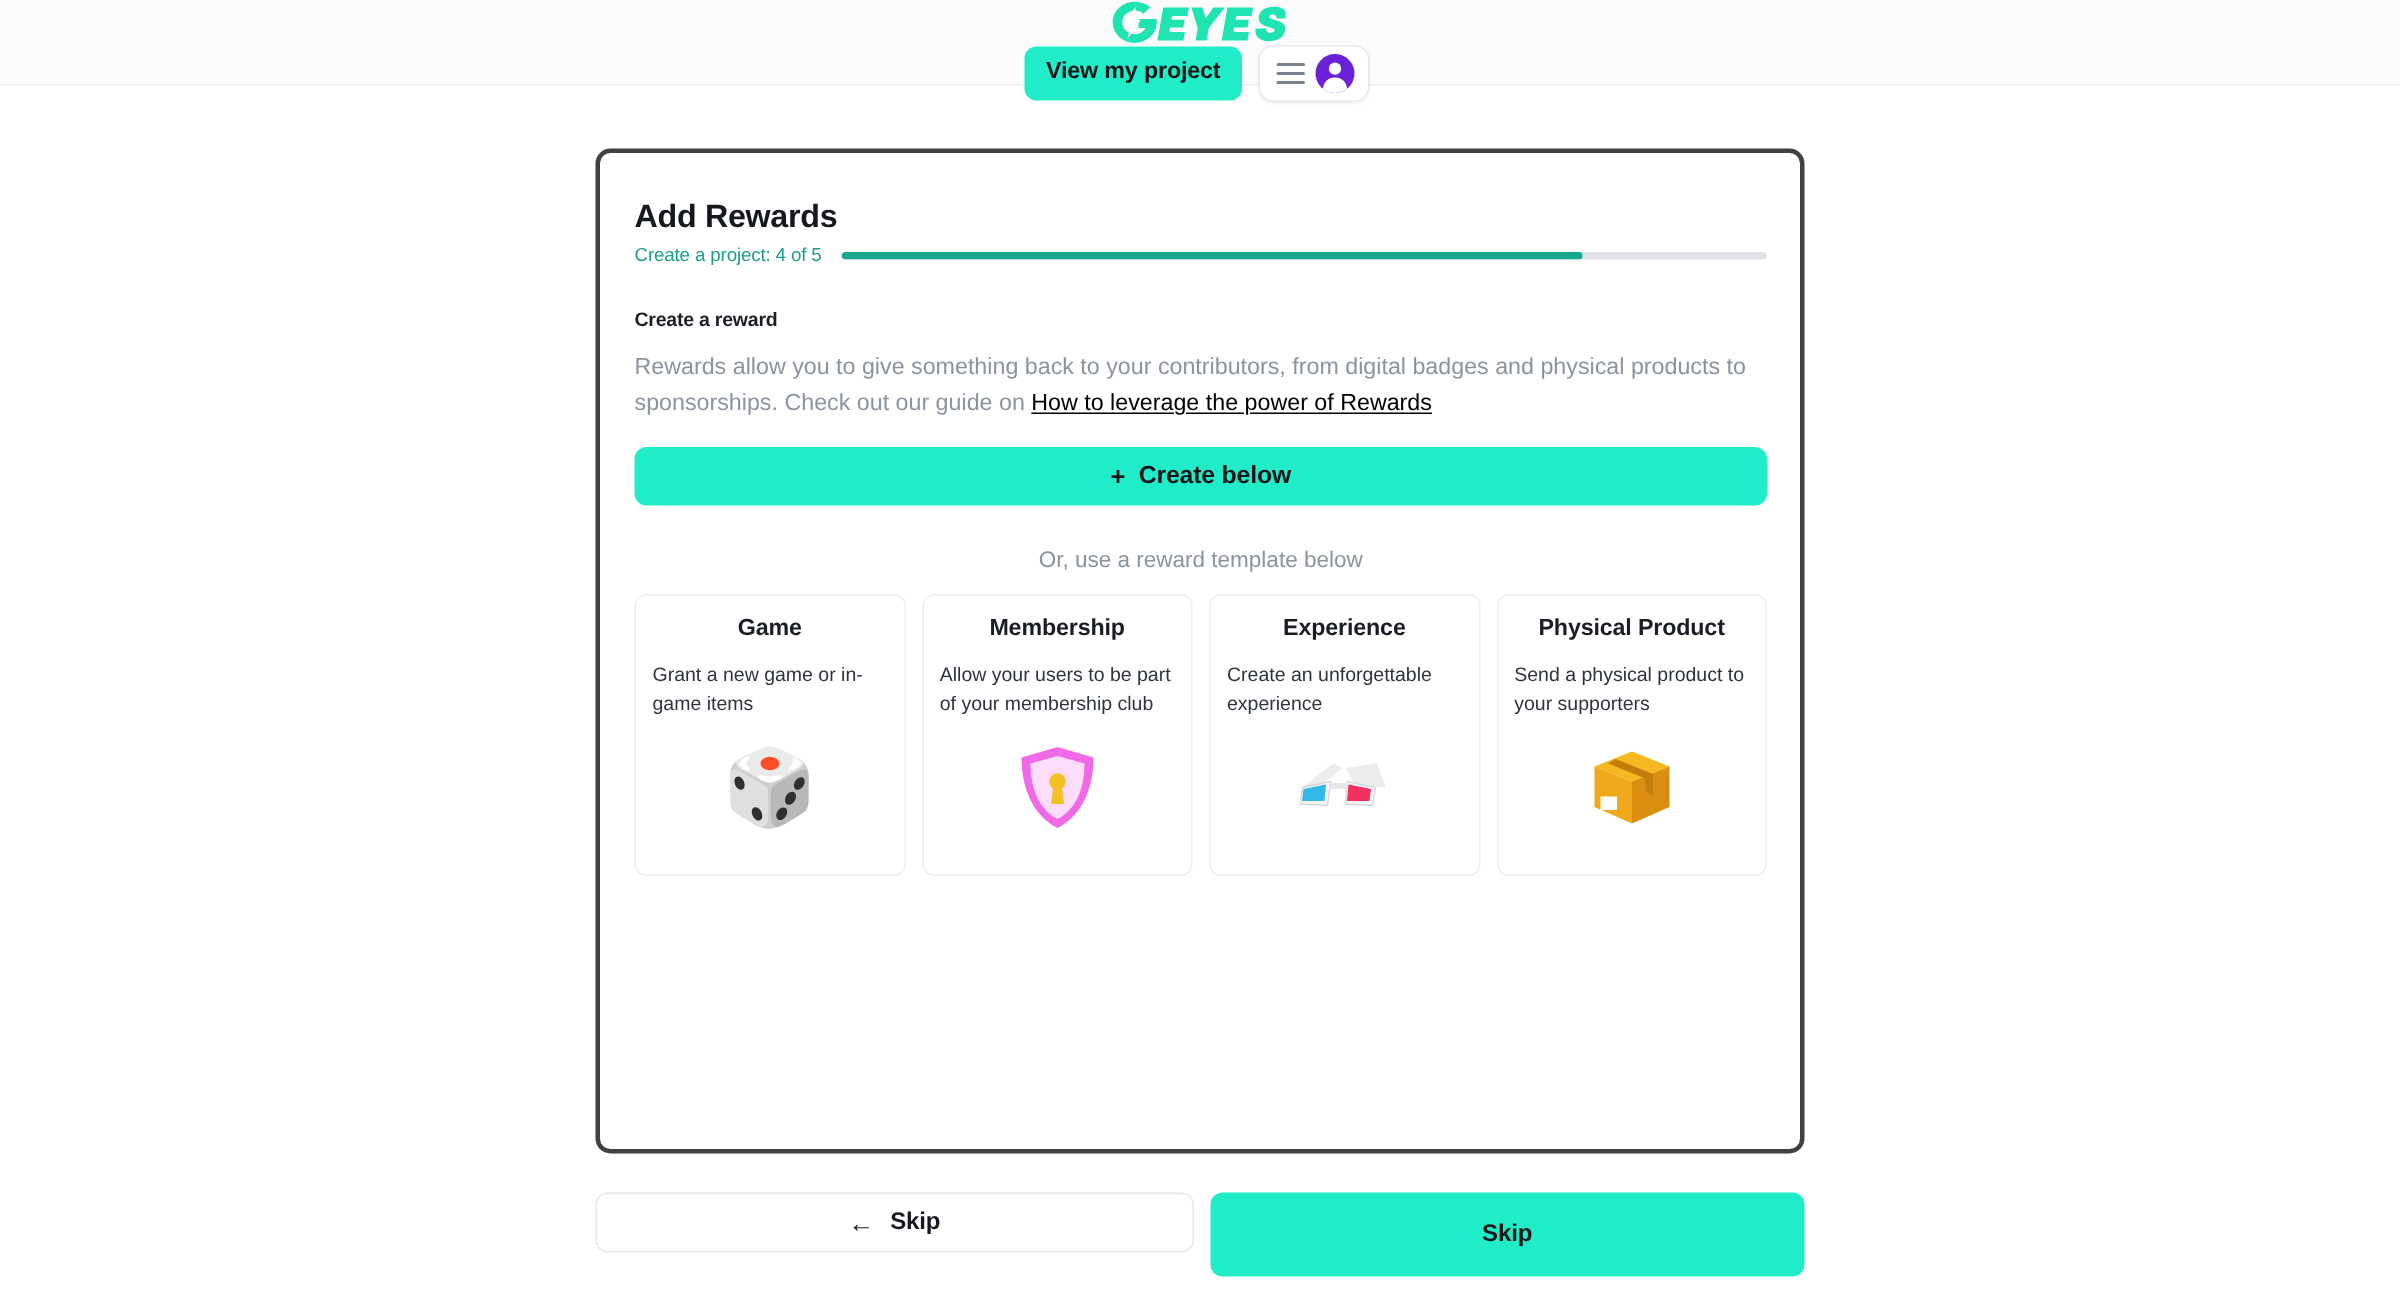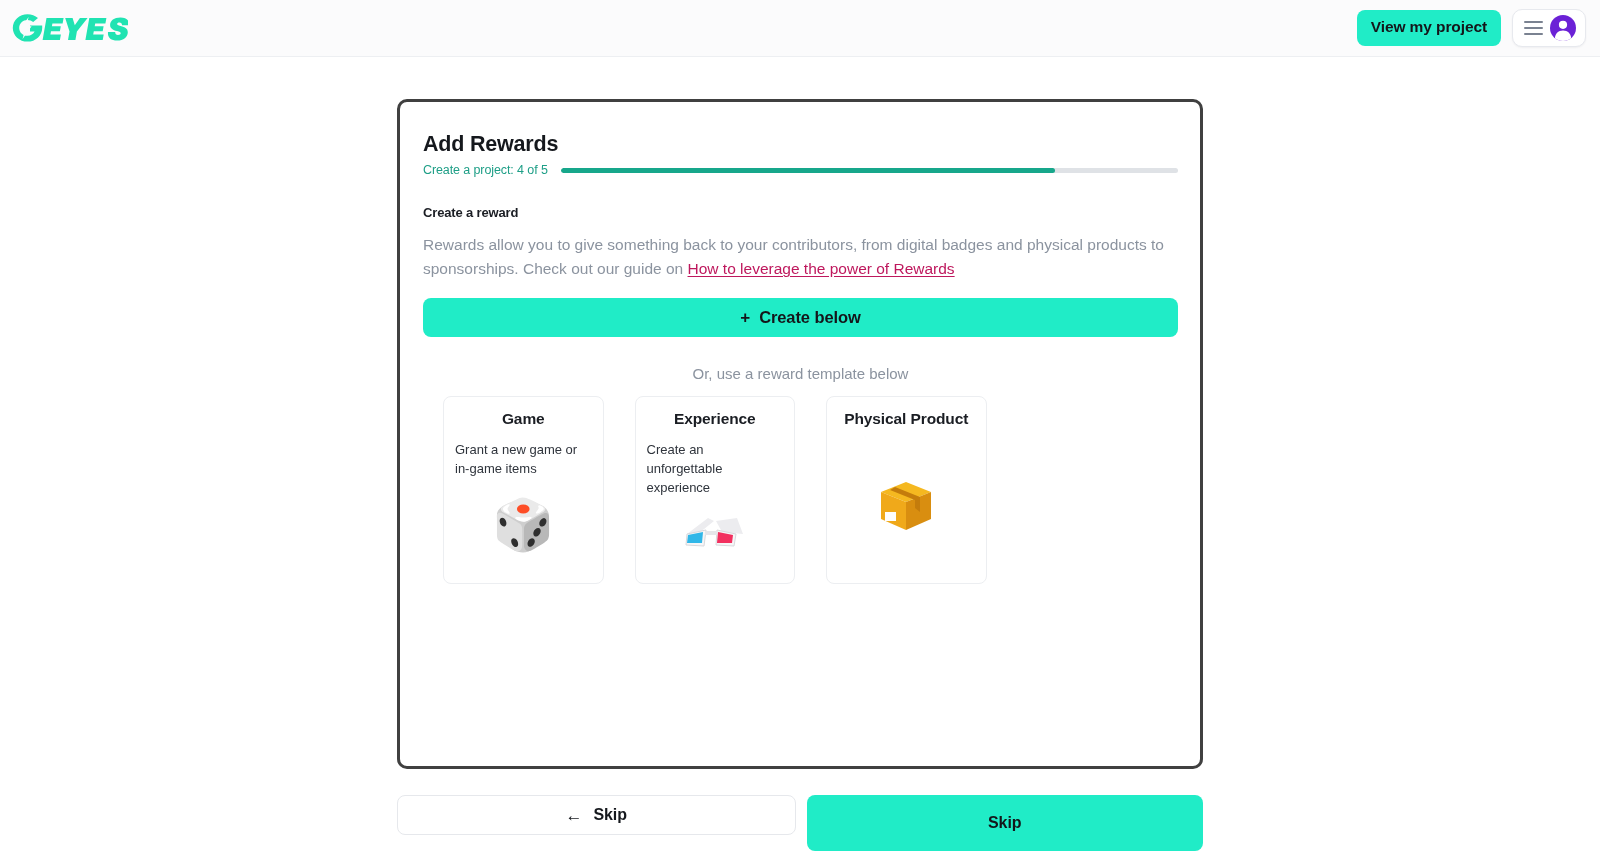--- a/index.html
+++ b/index.html
@@ -20,20 +20,21 @@
   
   .topbar {
     position: relative;
     height: 57px;
     background: #fbfbfc;
     border-bottom: 1px solid #edeff2;
     display: flex;
     align-items: center;
     justify-content: space-between;
     padding: 0 14px 0 10px;
+    flex-direction: column;
   }
 
   .logo {
     display: flex;
     align-items: center;
     height: 38px;
     cursor: pointer;
   }
   .logo svg { display: block; }
 
@@ -163,21 +164,21 @@
   }
 
   .section-desc {
     font-size: 15.5px;
     line-height: 24px;
     color: #8b939f;
     max-width: 760px;
     margin-bottom: 17px;
   }
   .section-desc a {
-    color: #be185d;
+    color: #000000;
     text-underline-offset: 2px;
   }
 
   .btn-create-reward {
     width: 100%;
     background: #20ecc7;
     border: none;
     border-radius: 8px;
     height: 39px;
     font-family: "Liberation Sans", sans-serif;
@@ -208,21 +209,20 @@
 
   .template-card {
     border: 1px solid #eceef1;
     border-radius: 8px;
     padding: 13px 11px 12px;
     height: 188px;
     display: flex;
     flex-direction: column;
     cursor: pointer;
     background: #fff;
-    margin-left: 20px;
   }
 
   .tc-title {
     text-align: center;
     font-size: 15.5px;
     font-weight: 600;
     color: #1a1d23;
     letter-spacing: -0.1px;
     margin-bottom: 12px;
   }
@@ -348,39 +348,52 @@
       <div class="or-text">Or, use a reward template below</div>
 
       <div class="template-grid">
 
         <div class="template-card">
           <div class="tc-title">Game</div>
           <div class="tc-desc">Grant a new game or in-game items</div>
           <div class="tc-emoji">🎲</div>
         </div>
 
+        <div class="template-card">
+          <div class="tc-title">Membership</div>
+          <div class="tc-desc">Allow your users to be part of your membership club</div>
+          <div class="tc-emoji">
+            <svg width="52" height="58" viewBox="0 0 52 58">
+              <path d="M26 2 L50 9 C50 30 42 48 26 56 C10 48 2 30 2 9 Z" fill="#f06ae8"></path>
+              <path d="M26 8 L44 13 C44 30 38 44 26 50 C14 44 8 30 8 13 Z" fill="#fbdcfa"></path>
+              <circle cx="26" cy="25" r="5.5" fill="#f2c224"></circle>
+              <path d="M23.4 27 L28.6 27 L30.4 40 L21.6 40 Z" fill="#f2c224"></path>
+            </svg>
+          </div>
+        </div>
 
         <div class="template-card">
           <div class="tc-title">Experience</div>
           <div class="tc-desc">Create an unforgettable experience</div>
           <div class="tc-emoji">
             <svg width="62" height="44" viewBox="0 0 62 44">
               <path d="M3 22 L24 6 L30 9 L9 26 Z" fill="#ececef"></path>
               <path d="M32 9 L53 6 L59 22 L38 20 Z" fill="#ececef"></path>
               <path d="M3 22 L22 18 L20 34 L2 33 Z" fill="#f6f6f7" stroke="#d8d8dc" stroke-width="1"></path>
               <path d="M33 18 L52 22 L50 34 L32 33 Z" fill="#f6f6f7" stroke="#d8d8dc" stroke-width="1"></path>
               <path d="M4 23 L19 20 L18 31 L3 31 Z" fill="#31b7e8"></path>
               <path d="M34 20 L49 23 L48 31 L33 31 Z" fill="#f2305f"></path>
               <rect x="21" y="19" width="12" height="4" fill="#e6e6ea"></rect>
             </svg>
           </div>
         </div>
 
         <div class="template-card">
           <div class="tc-title">Physical Product</div>
+          <div class="tc-desc">Send a physical product to your supporters</div>
           <div class="tc-emoji">
             <svg width="54" height="52" viewBox="0 0 54 52">
               <path d="M27 2 L52 12 L27 22 L2 12 Z" fill="#f5b820"></path>
               <path d="M2 12 L27 22 L27 50 L2 39 Z" fill="#f0a91a"></path>
               <path d="M52 12 L27 22 L27 50 L52 39 Z" fill="#d98e10"></path>
               <path d="M16 7 L41 17 L41 32 L36 28 L36 20 L11 10 Z" fill="#c47c0c"></path>
               <rect x="6" y="32" width="11" height="9" fill="#fdfdfd"></rect>
             </svg>
           </div>
         </div>

